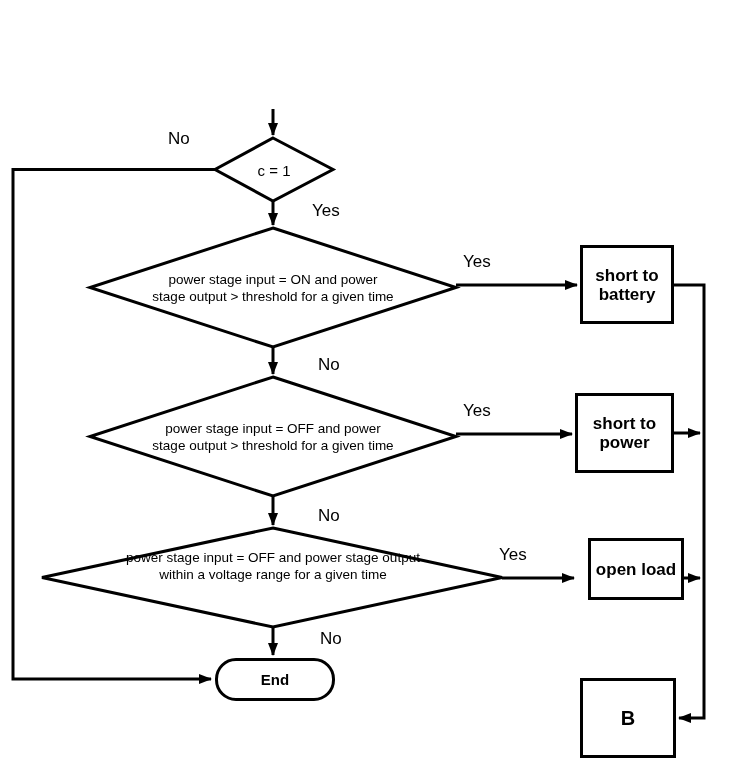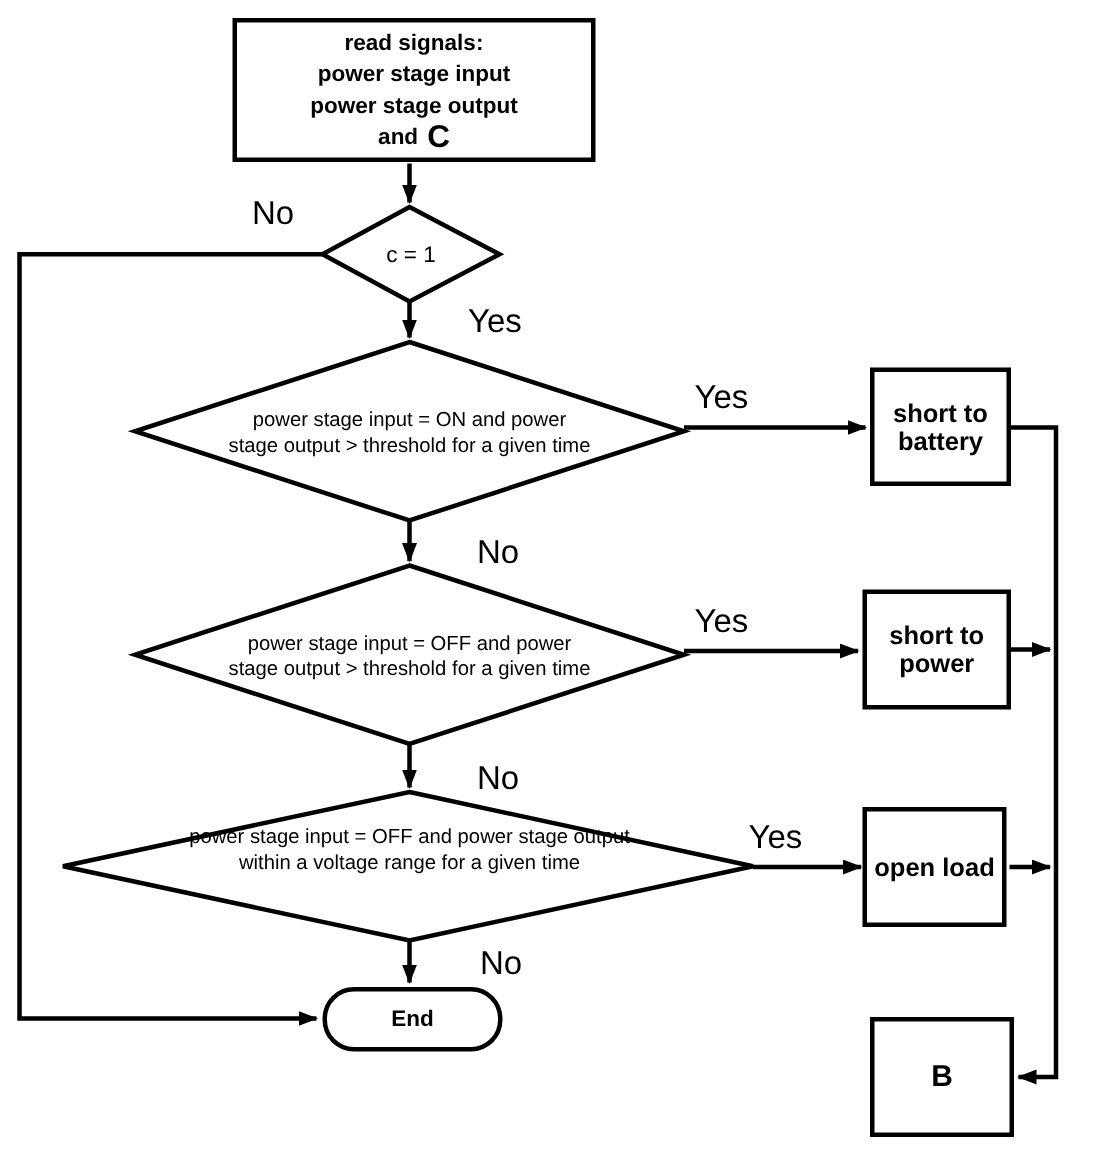--- a/index.html
+++ b/index.html
@@ -53,21 +53,21 @@
     line-height: 21px;
   }
   .read-last { display: flex; align-items: center; }
   .read-last .big-c {
     font-size: 21px;
     margin-left: 6px;
     line-height: 21px;
   }
   .stb-box { left: 580px; top: 245px; width: 94px; height: 79px; }
   .stg-box { left: 575px; top: 393px; width: 99px; height: 80px; }
-  .ol-box  { left: 575px; top: 538px; width: 96px; height: 80px; }
+  .ol-box  { left: 588px; top: 538px; width: 96px; height: 62px; }
   .end-pill {
     left: 215px; top: 658px; width: 120px; height: 43px;
     border-radius: 21px;
     font-size: 15px;
     align-items: center;
   }
   .b-box {
     left: 580px; top: 678px; width: 96px; height: 80px;
     font-size: 20px;
   }
@@ -76,21 +76,21 @@
     transform: translate(-50%, -50%);
     text-align: center;
     font-weight: normal;
     font-size: 13.5px;
     line-height: 17px;
     white-space: nowrap;
   }
   .d1-label { font-size: 15px; }
   .edge-label {
     position: absolute;
-    font-size: 22px;
+    font-size: 17px;
     font-weight: normal;
     white-space: nowrap;
   }
 </style>
 </head>
 <body>
 
 <div class="canvas">
 
   <svg class="wires" viewBox="0 0 736 770" xmlns="http://www.w3.org/2000/svg">
@@ -112,29 +112,20 @@
     <path class="conn" d="M502,578 L574,578" marker-end="url(#ah)"></path>
     <path class="conn" d="M673,578 L700,578" marker-end="url(#ah)"></path>
     <path class="conn" d="M273,627 L273,655" marker-end="url(#ah)"></path>
 
     <polygon class="shape" points="273,138 333,169.5 273,201 215,169.5"></polygon>
     <polygon class="shape" points="273,228 456,287.5 273,347 90,287.5"></polygon>
     <polygon class="shape" points="273,377 456,436.5 273,496 90,436.5"></polygon>
     <polygon class="shape" points="273,528 502,577.5 273,627 42,577.5"></polygon>
   </svg>
 
-  <div class="node read-box">
-    <div>read signals:</div>
-    <div>power stage input</div>
-    <div>power stage output</div>
-    <div class="read-last">
-      <span>and</span>
-      <span class="big-c">C</span>
-    </div>
-  </div>
 
   <div class="node box-text stb-box">
     <div>short to</div>
     <div>battery</div>
   </div>
 
   <div class="node box-text stg-box">
     <div>short to</div>
     <div>power</div>
   </div>

